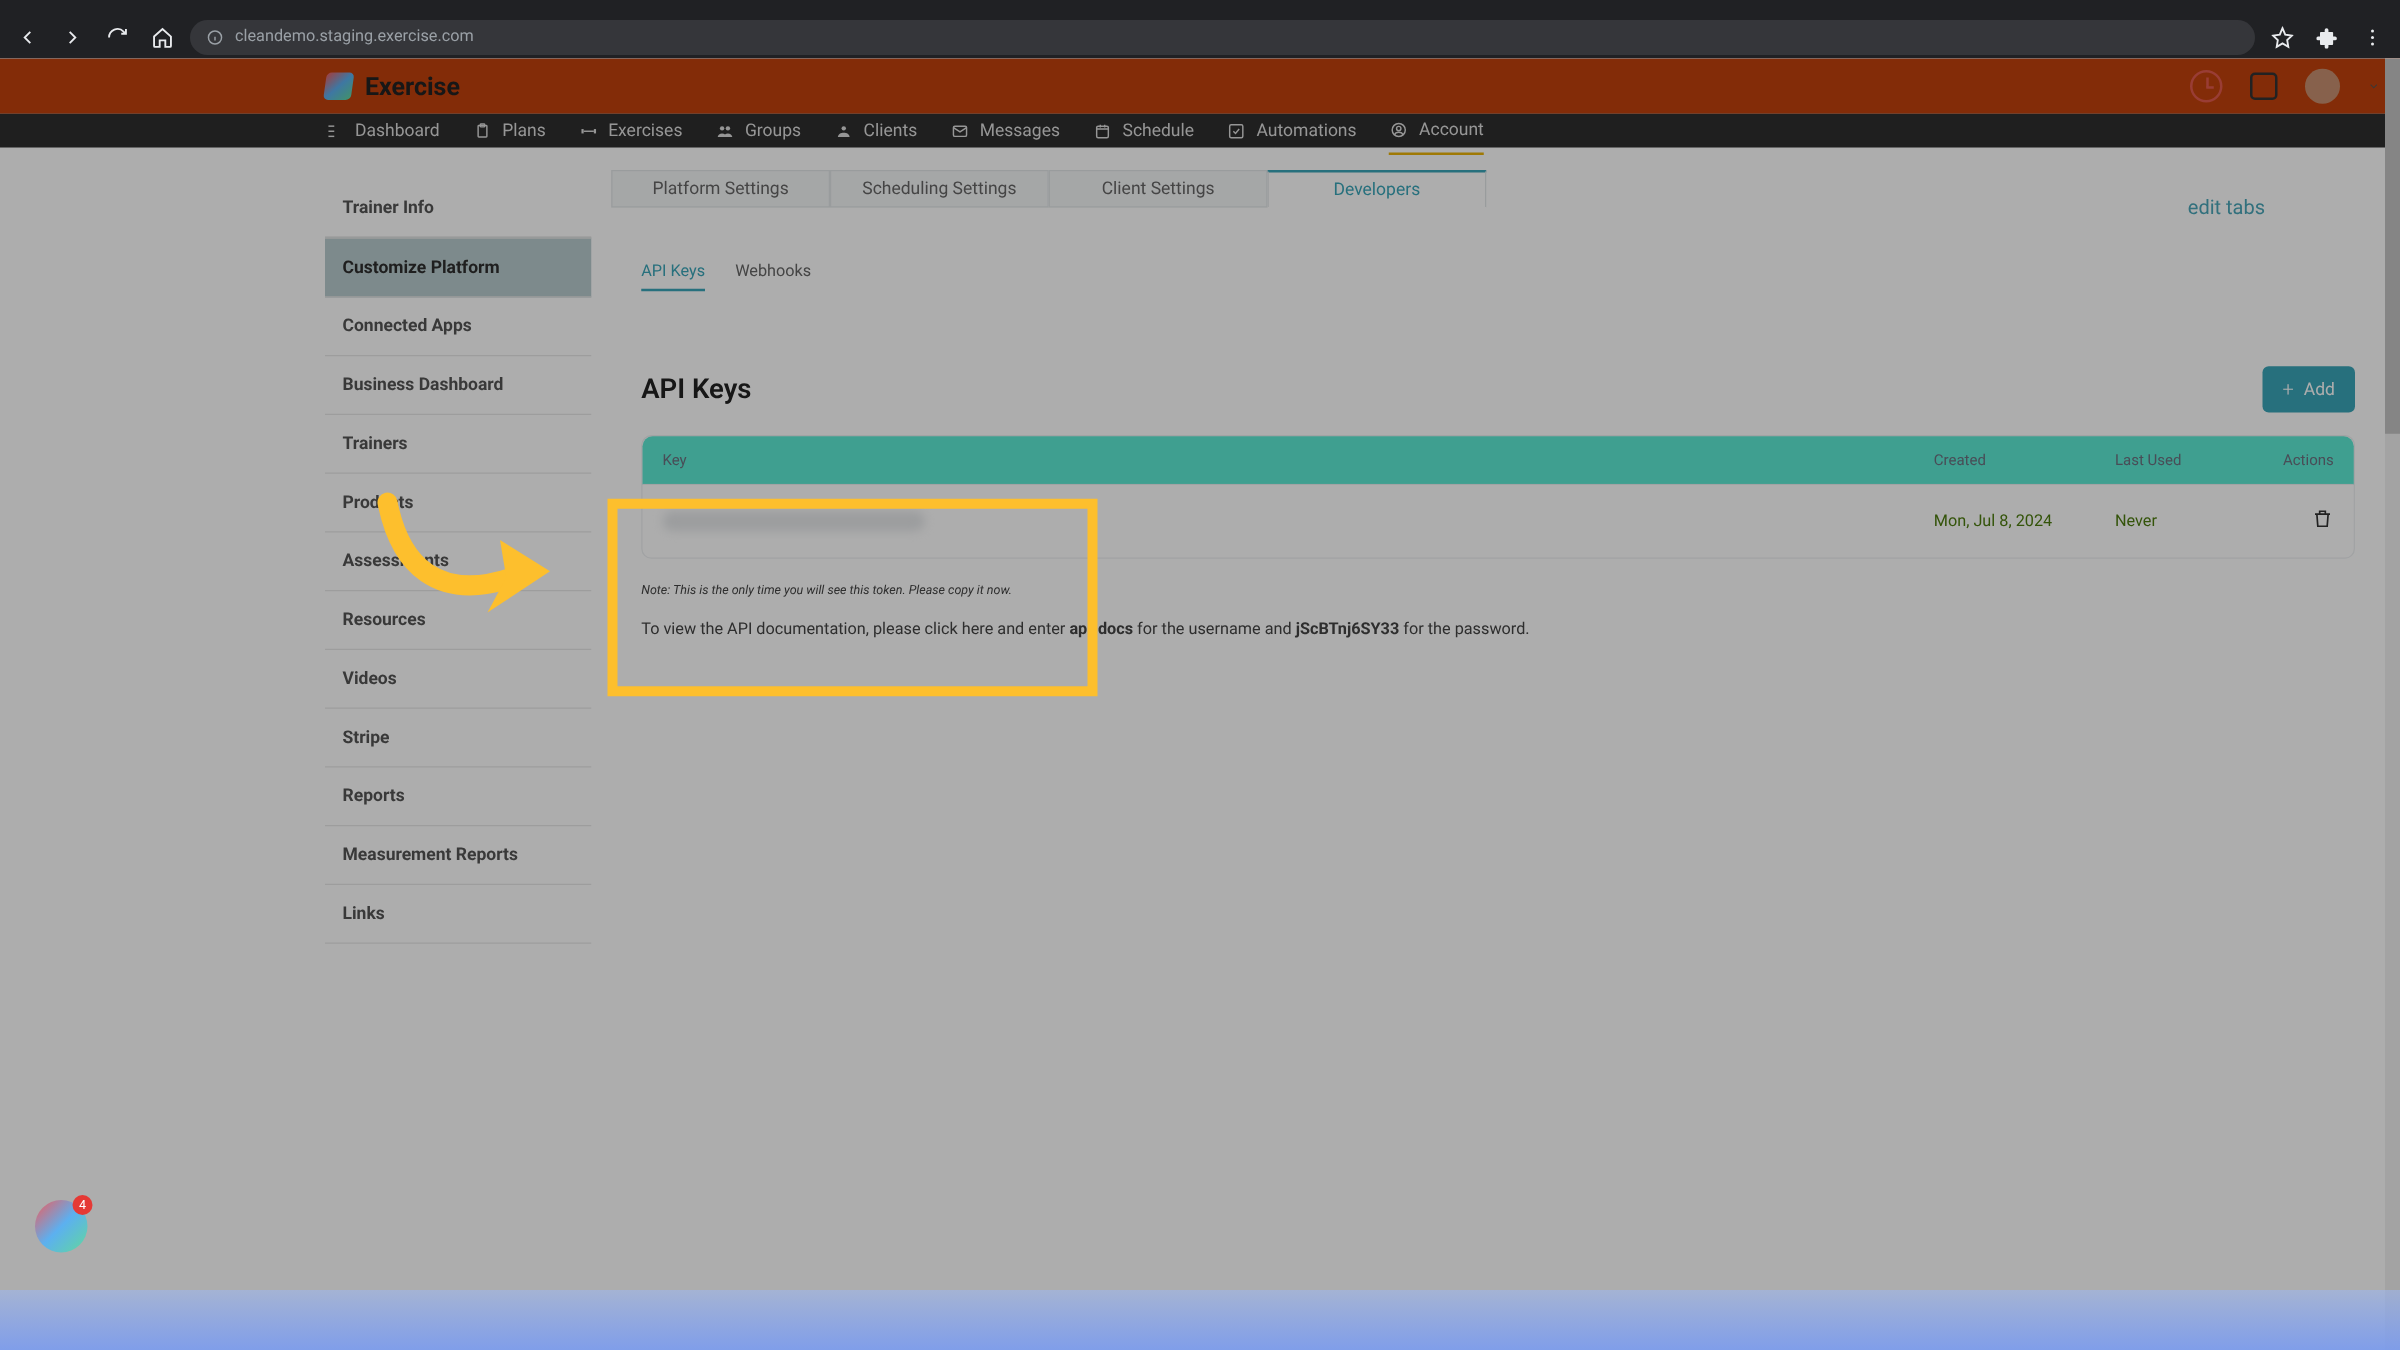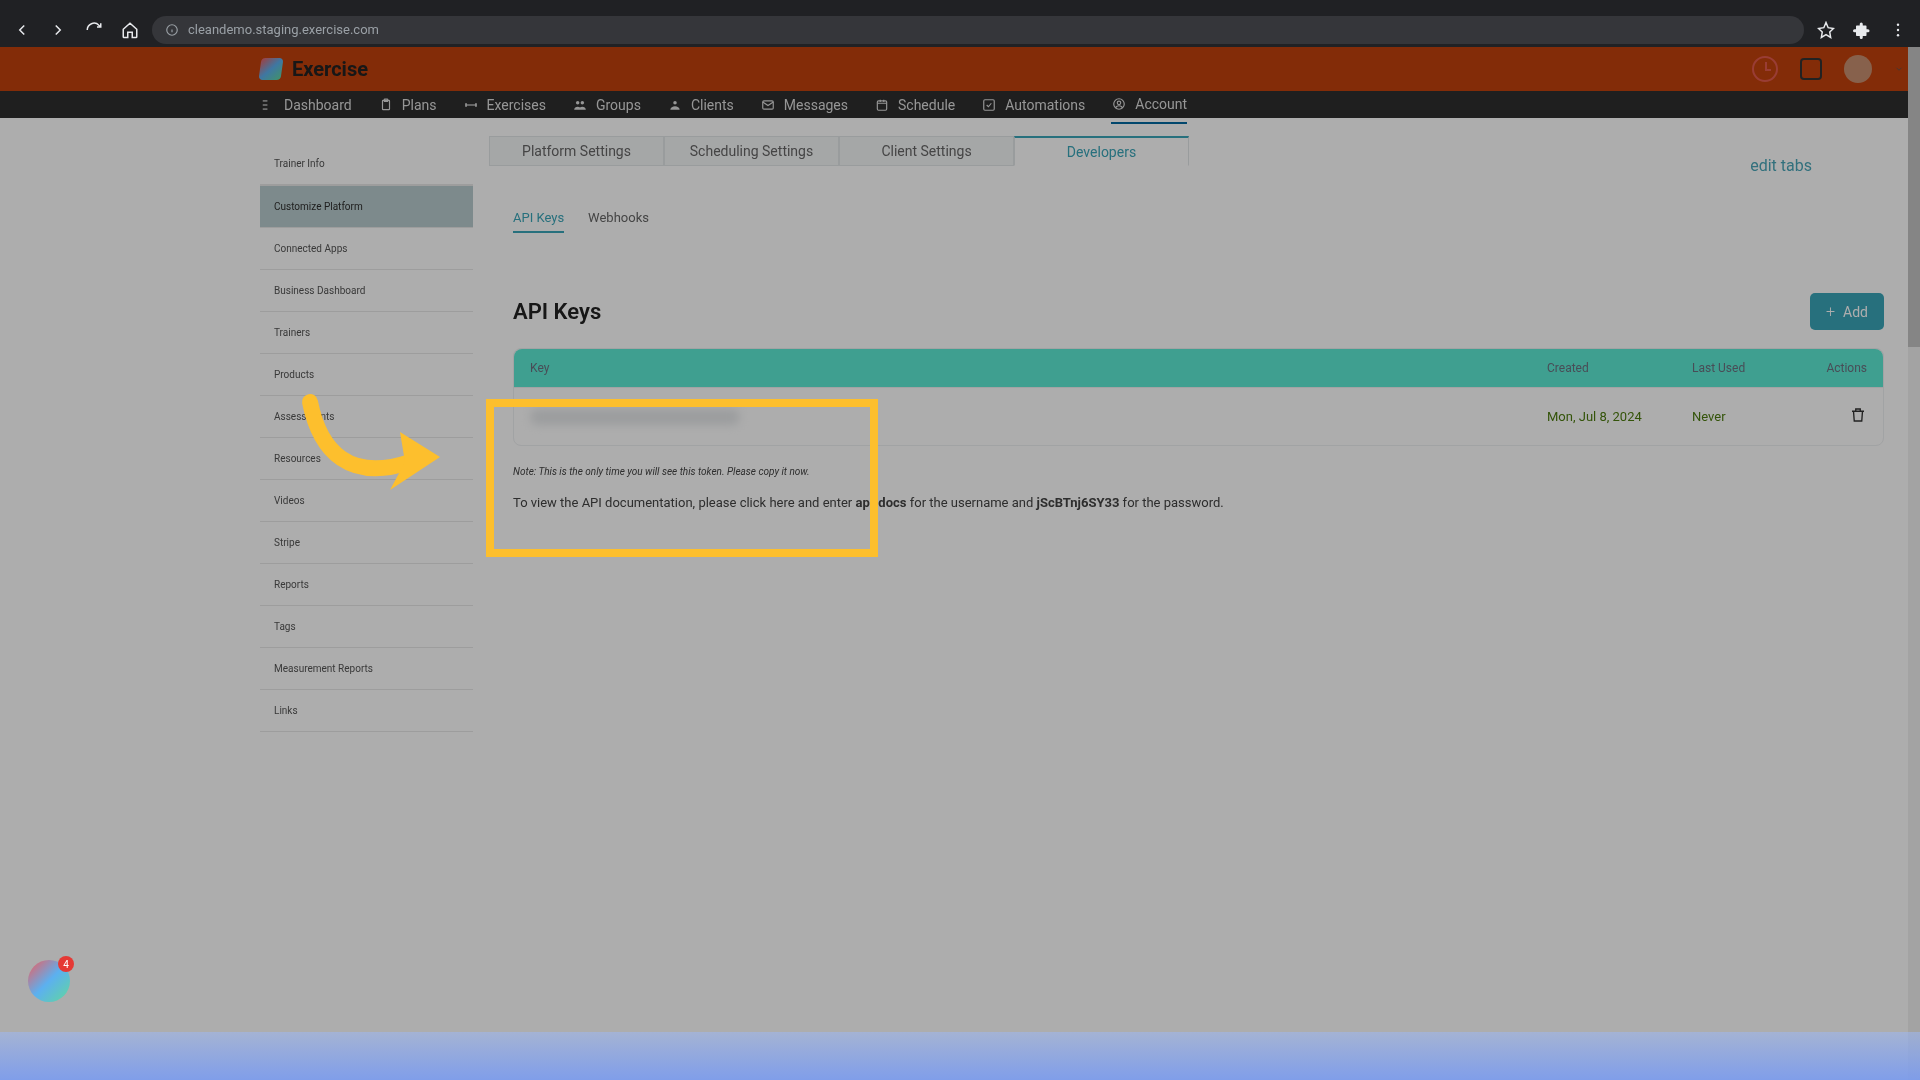--- a/index.html
+++ b/index.html
@@ -28,27 +28,27 @@
 .clock-icon { width:26px; height:26px; border:2px solid #e25a4e; border-radius:50%; position:relative; }
 .clock-icon::before { content:""; position:absolute; left:11px; top:4px; width:2px; height:8px; background:#e25a4e; }
 .clock-icon::after { content:""; position:absolute; left:11px; top:11px; width:6px; height:2px; background:#e25a4e; }
 .square-icon { width:22px; height:22px; border:2px solid #333; border-radius:4px; }
 .avatar { width:28px; height:28px; border-radius:50%; background:#c89070; }
 .chevron-down { width:10px; height:10px; }
 
 
 .main-nav { background:#2e2e2e; height:27px; display:flex; align-items:center; gap:26px; padding: 0 0 0 260px; }
 .nav-item { color:#ddd; font-size:14px; display:flex; align-items:center; gap:8px; cursor:pointer; padding: 10px 0; }
-.nav-item.active { border-bottom: 2px solid #0369a1; }
+.nav-item.active { border-bottom: 2px solid #eab308; }
 .nav-icon { width:16px; height:16px; display:flex; align-items:center; justify-content:center; }
 
 
 .body-wrap { display:flex; padding-left: 260px; }
 .sidebar { width: 213px; padding-top: 25px; }
-.sidebar-item { padding: 15px 14px; font-size:10px; color:#555; border-bottom:1px solid #e8e8e8; cursor:pointer; }
+.sidebar-item { padding: 15px 14px; font-size:14px; color:#555; border-bottom:1px solid #e8e8e8; cursor:pointer;font-weight:bold; }
 .sidebar-item.active { background:#b9ccce; color:#2e2e2e; border-top:1px solid #e8e8e8; }
 
 .main-col { flex:1; padding: 0 20px 0 16px; position:relative; }
 
 
 .settings-tabs-wrap { position:relative; }
 .edit-tabs { position:absolute; right: 88px; top:20px; color:#4aa6b8; font-size:16px; cursor:pointer; }
 .settings-tabs { display:flex; gap:0; margin-top: 18px; }
 .settings-tab { width:175px; height:30px; display:flex; align-items:center; justify-content:center; font-size:14px; color:#666; background:#f4f6f7; border:1px solid #e2e6e8; cursor:pointer; }
 .settings-tab.active { background:#fff; color:#3aa5b8; border-top:2px solid #3aa5b8; border-bottom:1px solid #fff; }
@@ -264,21 +264,20 @@
       <div class="sidebar-item active">Customize Platform</div>
       <div class="sidebar-item">Connected Apps</div>
       <div class="sidebar-item">Business Dashboard</div>
       <div class="sidebar-item">Trainers</div>
       <div class="sidebar-item">Products</div>
       <div class="sidebar-item">Assessments</div>
       <div class="sidebar-item">Resources</div>
       <div class="sidebar-item">Videos</div>
       <div class="sidebar-item">Stripe</div>
       <div class="sidebar-item">Reports</div>
-      <div class="sidebar-item">Tags</div>
       <div class="sidebar-item">Measurement Reports</div>
       <div class="sidebar-item">Links</div>
     </div>
 
     <div class="main-col">
       <div class="settings-tabs-wrap">
         <span class="edit-tabs">edit tabs</span>
         <div class="settings-tabs">
           <div class="settings-tab">Platform Settings</div>
           <div class="settings-tab">Scheduling Settings</div>

